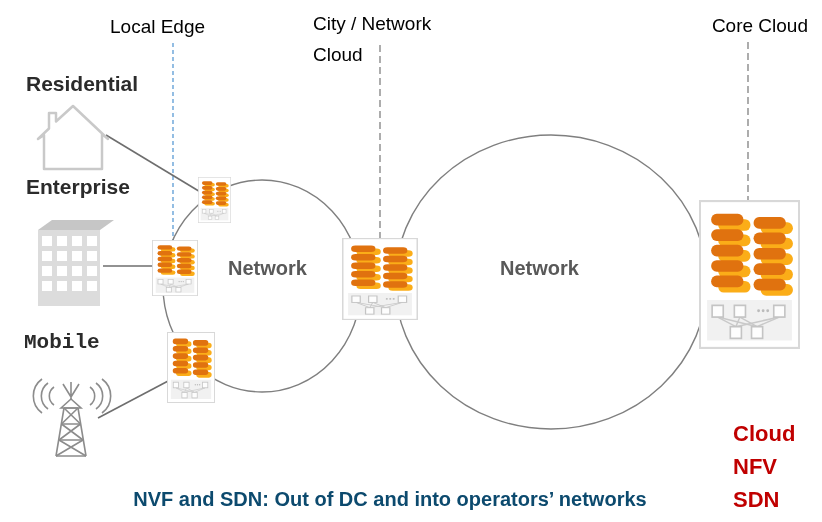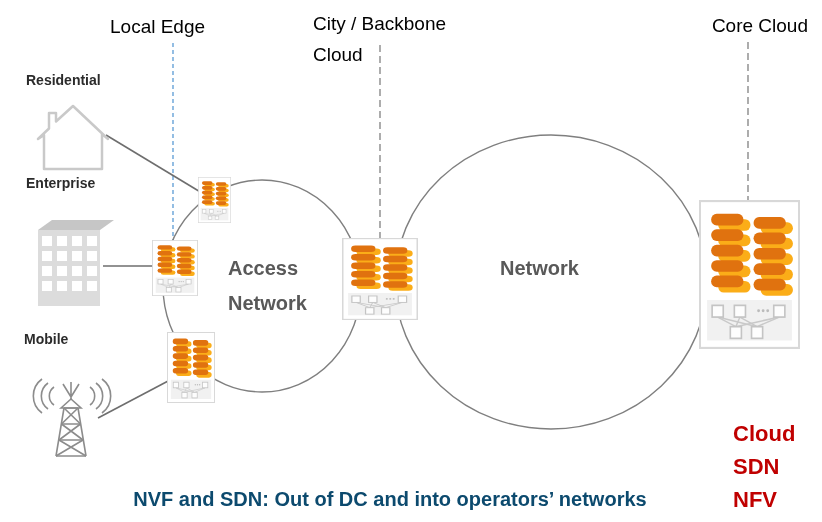--- a/index.html
+++ b/index.html
@@ -4,21 +4,21 @@
 <style>
   html,body{margin:0;padding:0;}
   body{
     width:822px;height:522px;position:relative;overflow:hidden;
     background:#ffffff;
     font-family:"Liberation Sans","DejaVu Sans",sans-serif;
   }
   #diagram-svg{position:absolute;left:0;top:0;z-index:1;}
   .lbl{position:absolute;z-index:2;white-space:nowrap;}
   .top-lbl{font-size:19px;color:#000000;font-weight:400;line-height:31px;}
-  .src-lbl{font-size:14px;color:#2b2b2b;font-weight:700;}
+  .src-lbl{font-size:21px;color:#2b2b2b;font-weight:700;}
   .net-lbl{font-size:20px;color:#595959;font-weight:700;line-height:35px;}
   .terms{font-size:22px;color:#c00000;font-weight:700;line-height:33px;text-align:left;}
   .caption{font-size:20px;color:#0c4a6e;font-weight:700;text-align:center;}
 </style>
 </head>
 <body>
 
 <svg id="diagram-svg" width="822" height="522" viewBox="0 0 822 522">
   <defs>
     <g id="srv">
@@ -133,37 +133,36 @@
       <use href="#srv"></use>
     </svg>
   <svg x="699" y="200" width="101" height="149" viewBox="0 0 100 140" preserveAspectRatio="none">
       <use href="#srv"></use>
     </svg>
 </svg>
 
 <div class="lbl top-lbl" style="left:110px;top:11px;width:126px;text-align:left;">Local Edge</div>
 
 <div class="lbl top-lbl" style="left:313px;top:8px;">
-  <div>City / Backbone</div>
+  <div>City / Network</div>
   <div>Cloud</div>
 </div>
 
 <div class="lbl top-lbl" style="left:688px;top:10px;width:120px;text-align:right;">Core Cloud</div>
 
 <div class="lbl src-lbl" style="left:26px;top:72px;">Residential</div>
 <div class="lbl src-lbl" style="left:26px;top:175px;">Enterprise</div>
-<div class="lbl src-lbl" style="left:24px;top:331px;">Mobile</div>
+<div class="lbl src-lbl" style="left:24px;top:331px;font-family:Liberation Mono, monospace;">Mobile</div>
 
 <div class="lbl net-lbl" style="left:228px;top:251px;">
-  <div>Access</div>
   <div>Network</div>
 </div>
 <div class="lbl net-lbl" style="left:500px;top:251px;">
   <div>Network</div>
 </div>
 
 <div class="lbl terms" style="left:733px;top:417px;">
   <div>Cloud</div>
+  <div>NFV</div>
   <div>SDN</div>
-  <div>NFV</div>
 </div>
 
 <div class="lbl caption" style="left:60px;top:488px;width:660px;">NVF and SDN: Out of DC and into operators’ networks</div>
 
 </body></html>

